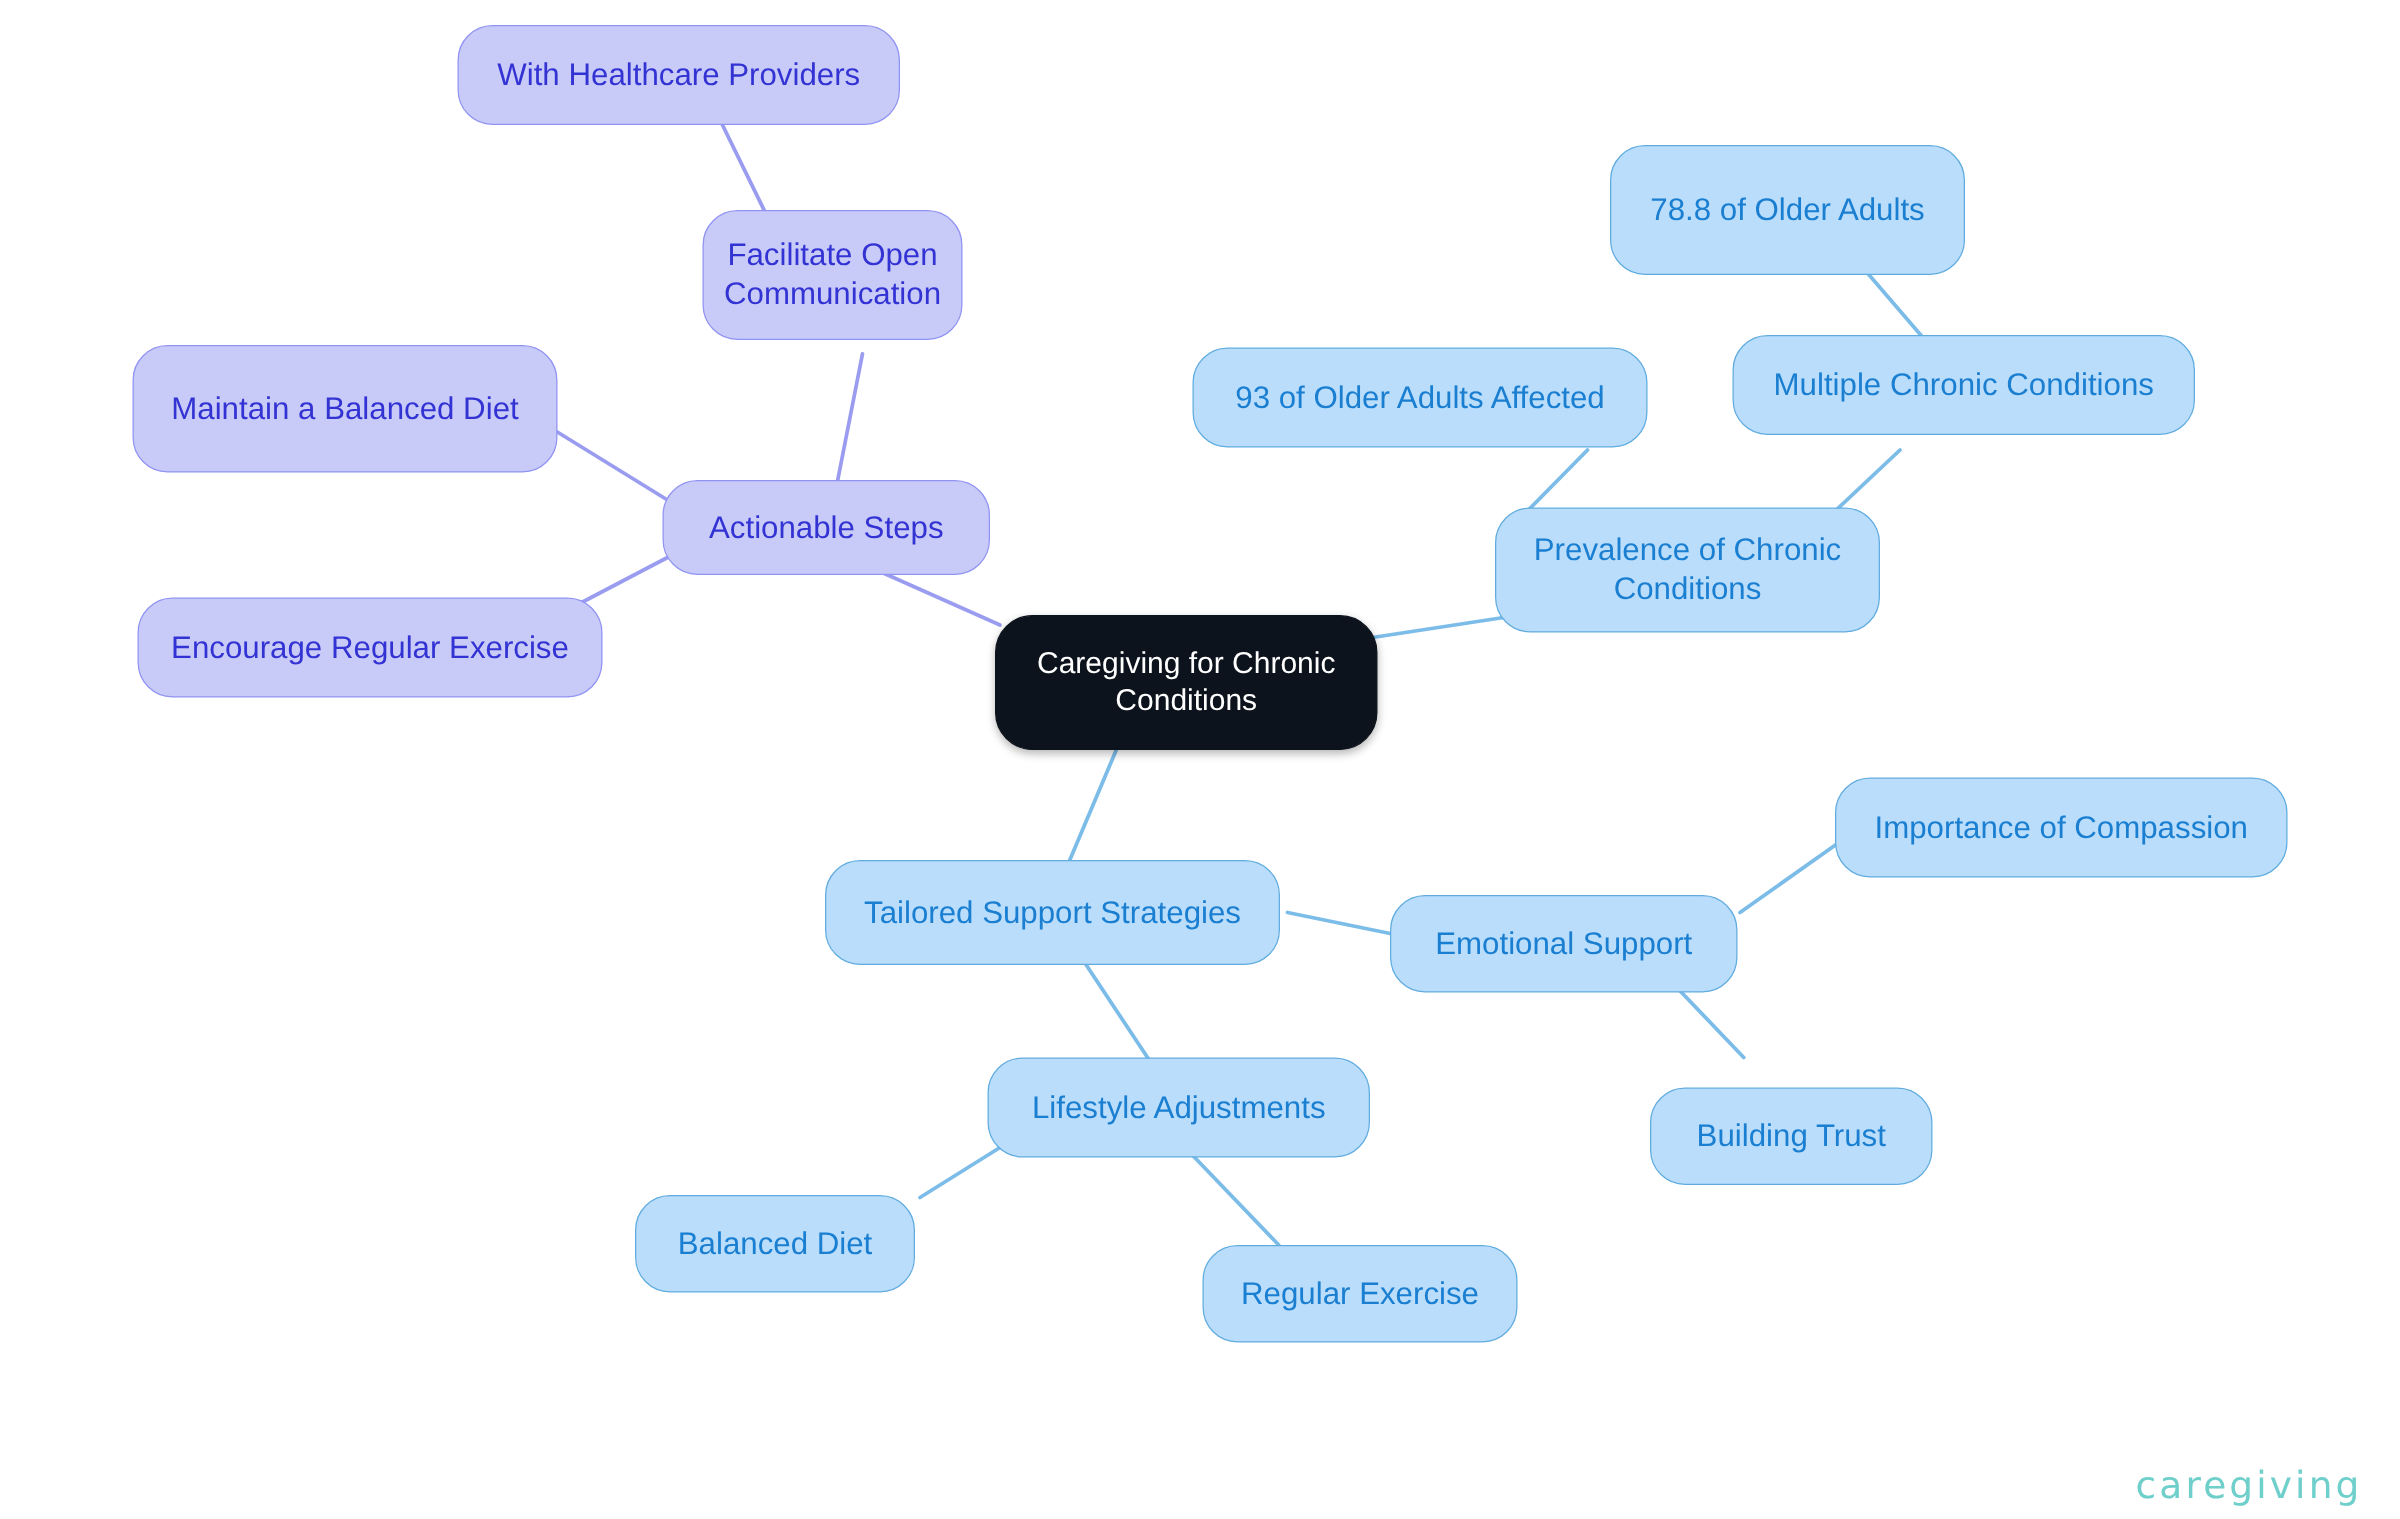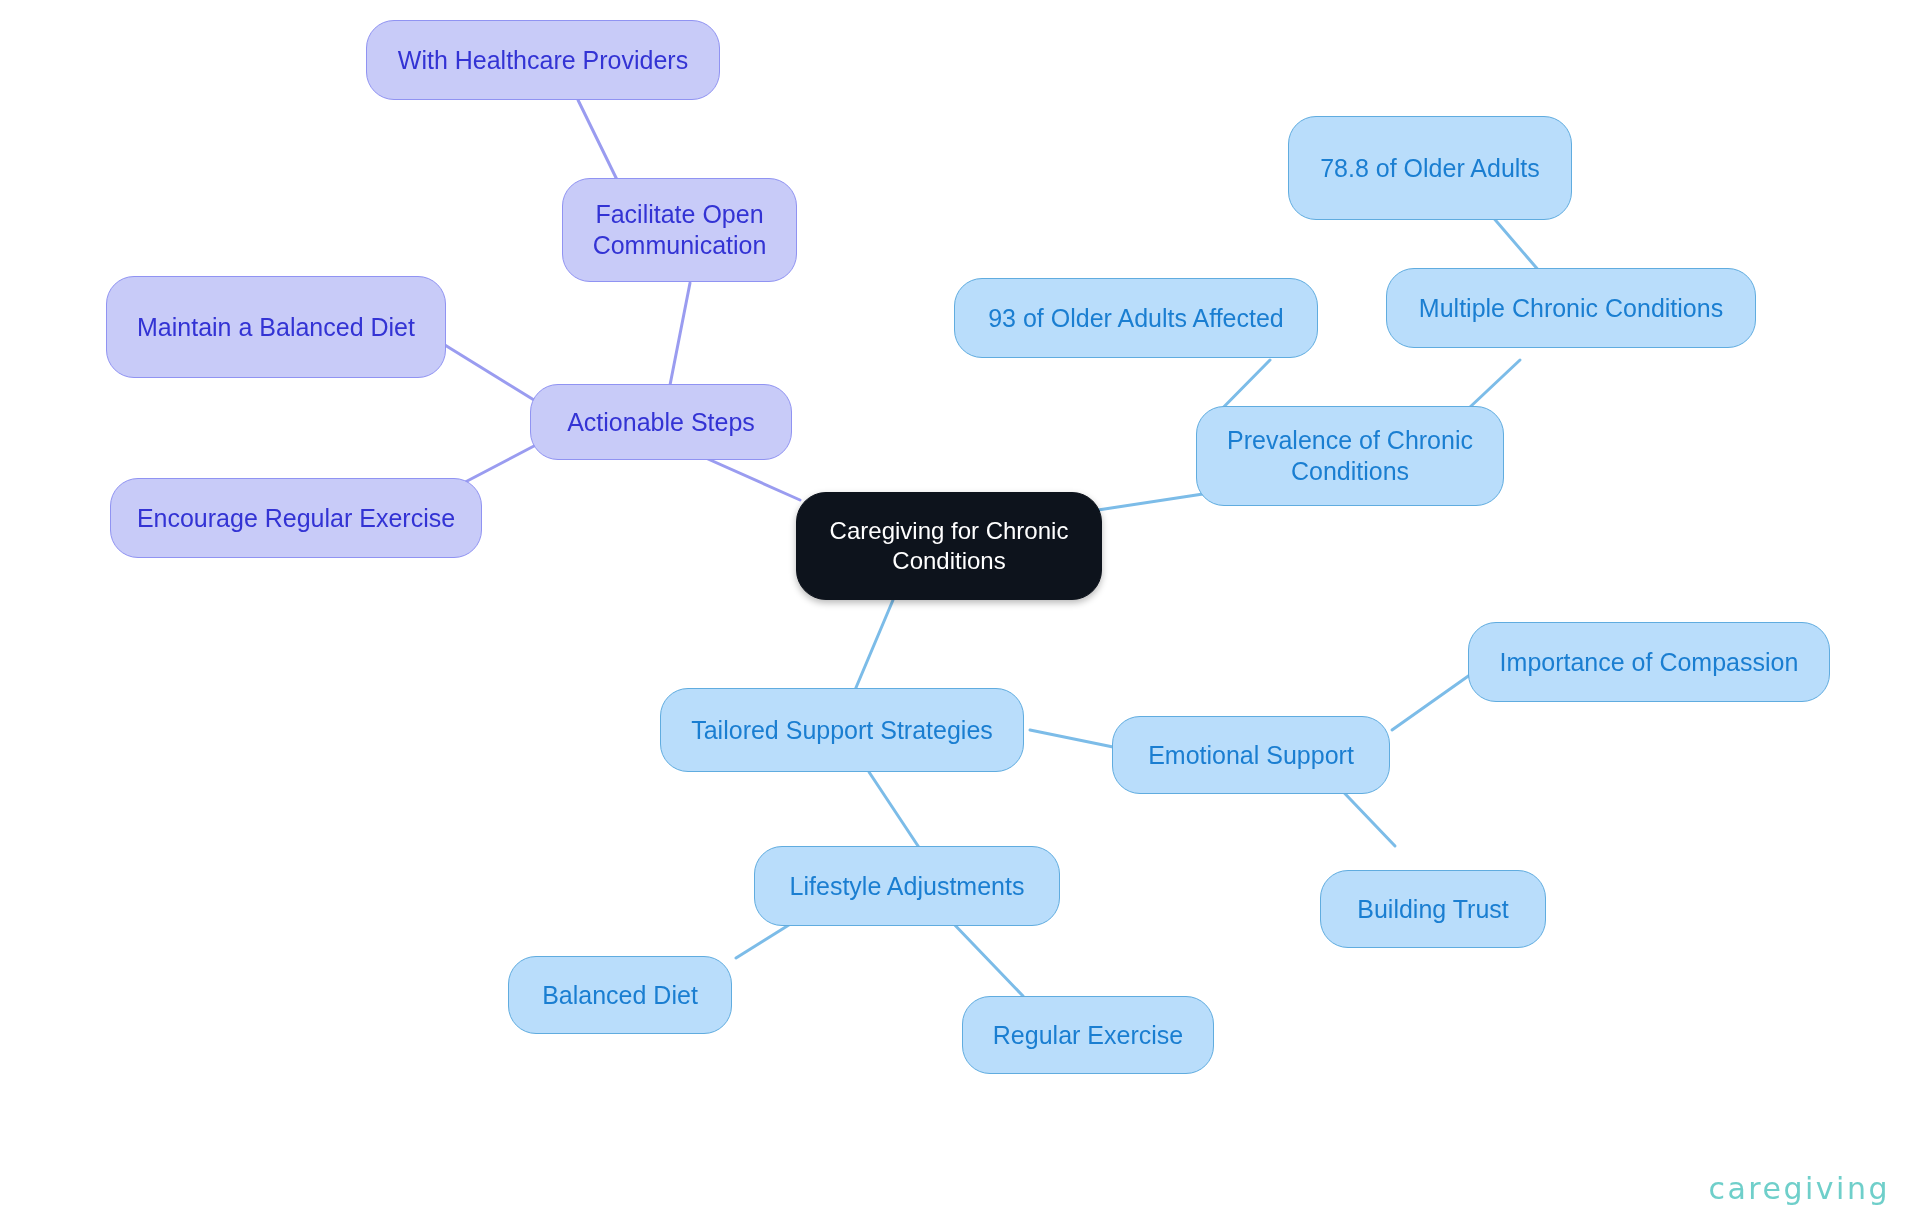--- a/index.html
+++ b/index.html
@@ -130,38 +130,38 @@
 Conditions</div>
 
   <div class="node node-blue" style="left:920px;top:278px;width:364px;height:80px;margin-left:34px;">93 of Older Adults Affected</div>
 
   <div class="node node-blue" style="left:1386px;top:268px;width:370px;height:80px;">Multiple Chronic Conditions</div>
 
   <div class="node node-blue" style="left:1288px;top:116px;width:284px;height:104px;">78.8 of Older Adults</div>
 
   <div class="node node-purple" style="left:530px;top:384px;width:262px;height:76px;">Actionable Steps</div>
 
-  <div class="node node-purple" style="left:562px;top:178px;width:235px;height:104px;">Facilitate Open
+  <div class="node node-purple" style="left:562px;top:168px;width:208px;height:104px;">Facilitate Open
 Communication</div>
 
   <div class="node node-purple" style="left:366px;top:20px;width:354px;height:80px;text-align:center;">With Healthcare Providers</div>
 
   <div class="node node-purple" style="left:106px;top:276px;width:340px;height:102px;">Maintain a Balanced Diet</div>
 
   <div class="node node-purple" style="left:110px;top:478px;width:372px;height:80px;">Encourage Regular Exercise</div>
 
   <div class="node node-blue" style="left:660px;top:688px;width:364px;height:84px;">Tailored Support Strategies</div>
 
   <div class="node node-blue" style="left:1112px;top:716px;width:278px;height:78px;">Emotional Support</div>
 
   <div class="node node-blue" style="left:1468px;top:622px;width:362px;height:80px;">Importance of Compassion</div>
 
   <div class="node node-blue" style="left:1320px;top:846px;width:226px;height:78px;margin-top:24px;">Building Trust</div>
 
-  <div class="node node-blue" style="left:754px;top:846px;width:306px;height:80px;">Lifestyle Adjustments</div>
+  <div class="node node-blue" style="left:790px;top:846px;width:306px;height:80px;">Lifestyle Adjustments</div>
 
   <div class="node node-blue" style="left:508px;top:956px;width:224px;height:78px;">Balanced Diet</div>
 
   <div class="node node-blue" style="left:962px;top:996px;width:252px;height:78px;">Regular Exercise</div>
 
   <div id="logo">
     <div class="logo-sub">caregiving</div>
   </div>
 
 </div>

